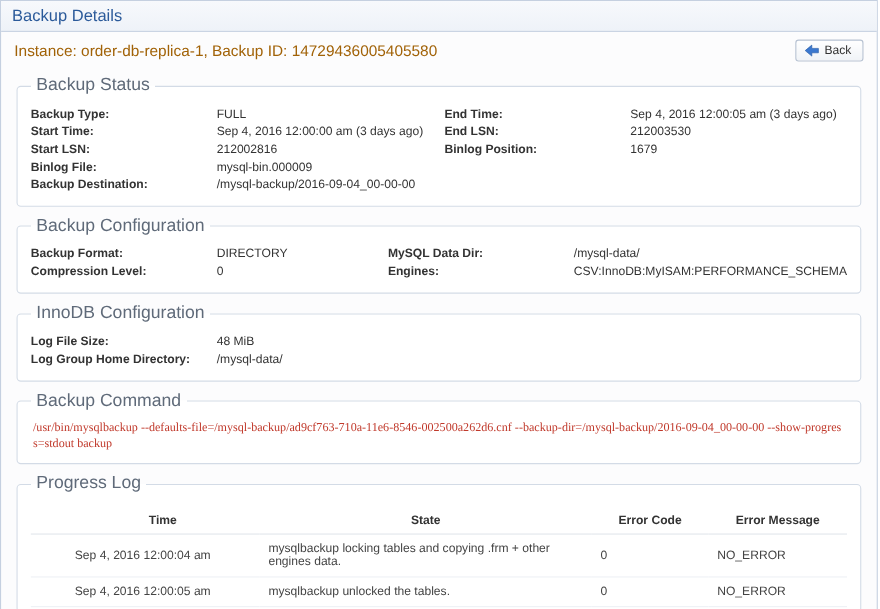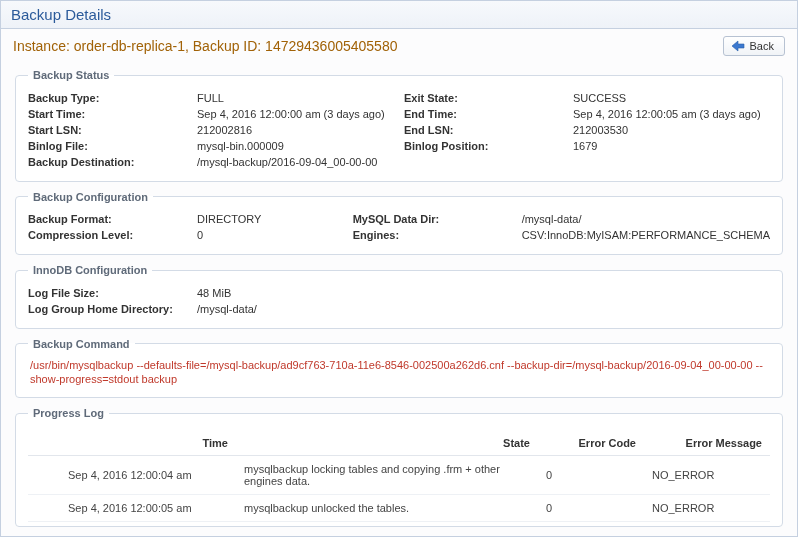--- a/index.html
+++ b/index.html
@@ -49,24 +49,23 @@
   .back-btn svg { display: block; }
   
   fieldset.group {
     margin: 4px 14px 9px 14px;
     border: 1px solid #d3dbe6;
     border-radius: 4px;
     padding: 8px 12px 10px 12px;
     background: #ffffff;
   }
   fieldset.group > legend {
-    font-size: 11px;
+    font-size: 16px;
     color: #5f6a79;
     padding: 0 5px;
-    font-weight: bold;
   }
   .cols {
     display: flex;
     gap: 10px;
   }
   .col { flex: 1; }
   .kv-row {
     display: flex;
     margin: 1.5px 0;
     line-height: 1.32;
@@ -78,35 +77,35 @@
     font-weight: bold;
     color: #333;
     padding-right: 4px;
     font-size: 11px;
   }
   .kv-row .v {
     font-size: 11px;
     color: #333;
   }
   .cmd {
-    font-family: Liberation Sans, sans-serif;
+    font-family: Liberation Serif, serif;
     font-size: 11px;
     color: #c0392b;
     word-break: break-all;
     line-height: 1.35;
     padding: 0 2px;
   }
   table.log {
     width: 100%;
     border-collapse: collapse;
     font-size: 11px;
     margin-top: 4px;
   }
   table.log th {
-    text-align: right;
+    text-align: center;
     font-weight: bold;
     color: #333;
     padding: 6px 8px;
     border-bottom: 1px solid #e2e6ec;
   }
   table.log td {
     padding: 7px 8px;
     border-bottom: 1px solid #eef1f5;
     color: #444;
   }
@@ -150,24 +149,20 @@
         <div class="kv-row">
             <div class="k">Binlog File:</div>
             <div class="v">mysql-bin.000009</div>
           </div>
         <div class="kv-row">
             <div class="k">Backup Destination:</div>
             <div class="v">/mysql-backup/2016-09-04_00-00-00</div>
           </div>
       </div>
       <div class="col">
-        <div class="kv-row">
-            <div class="k">Exit State:</div>
-            <div class="v">SUCCESS</div>
-          </div>
         <div class="kv-row">
             <div class="k">End Time:</div>
             <div class="v">Sep 4, 2016 12:00:05 am (3 days ago)</div>
           </div>
         <div class="kv-row">
             <div class="k">End LSN:</div>
             <div class="v">212003530</div>
           </div>
         <div class="kv-row">
             <div class="k">Binlog Position:</div>

